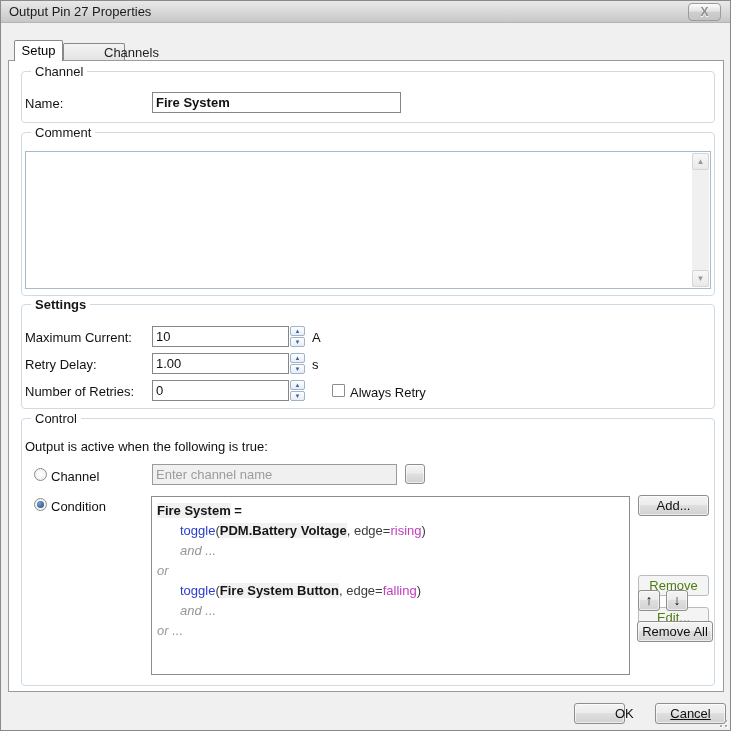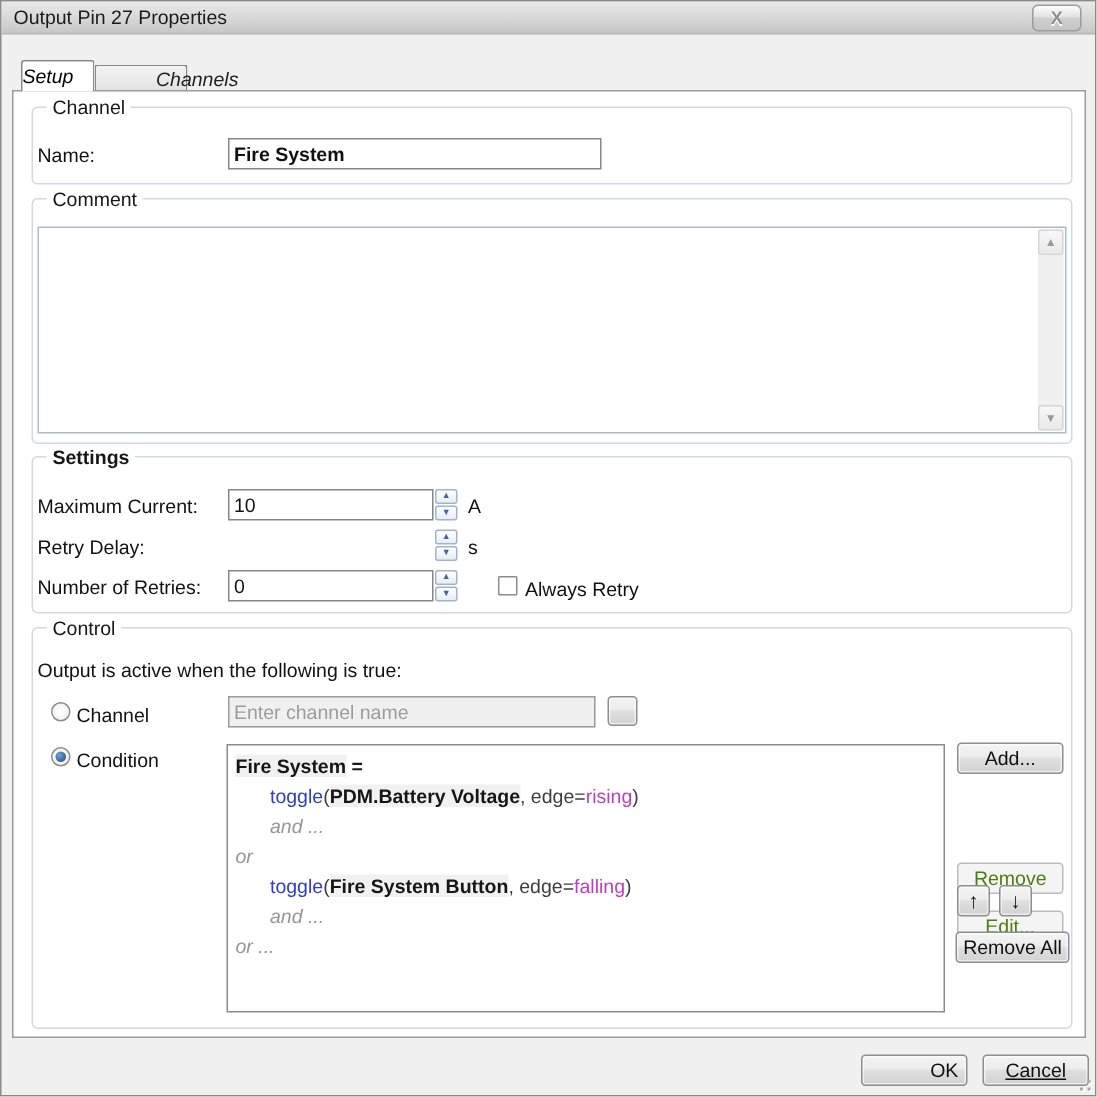--- a/index.html
+++ b/index.html
@@ -5,21 +5,21 @@
   html,body{margin:0;padding:0;background:#d9d9d9;}
   *{box-sizing:border-box;font-family:"Liberation Sans",sans-serif;}
   .window{position:relative;width:731px;height:731px;background:#f0f0f0;border:1px solid #8a8a8a;overflow:hidden;}
   .titlebar{position:absolute;left:0;top:0;width:100%;height:22px;
     background:linear-gradient(#e9e9e9,#d2d2d2 70%,#c6c6c6);border-bottom:1px solid #b5b5b5;}
   .title{position:absolute;left:8px;top:3px;font-size:13px;color:#1b1b1b;}
   .closebtn{position:absolute;top:2px;right:9px;width:33px;height:18px;border:1px solid #9b9ba0;border-radius:4px;
     background:linear-gradient(#fdfdfd,#e2e2e2 45%,#cfcfcf 50%,#c5c5c5);color:#8f8f8f;font-weight:bold;
     font-size:12px;text-align:center;line-height:16px;text-shadow:0 1px 0 #fff;cursor:default;}
   
-  .tab{position:absolute;font-size:13px;border:1px solid #898989;border-bottom:none;font-style:italic;}
+  .tab{position:absolute;font-size:13px;border:1px solid #898989;border-bottom:none;text-align:center;}
   .tab.active{left:13px;top:39px;width:49px;height:21px;background:#fff;z-index:3;line-height:20px;border-radius:2px 2px 0 0;}
   .tab.inactive{left:62px;top:42px;width:62px;height:18px;background:linear-gradient(#f4f4f4,#e2e2e2);z-index:1;line-height:17px;border-radius:2px 2px 0 0;color:#222;padding-left:40px;}
   .page{position:absolute;left:7px;top:59px;width:716px;height:632px;background:#fff;border:1px solid #9b9b9b;z-index:2;}
   
   .group{position:absolute;border:1px solid #d0dae2;border-radius:4px;z-index:4;}
   .group>.glabel{position:absolute;top:-8px;left:9px;background:#fff;padding:0 4px;font-size:13px;color:#161616;}
   .lbl{position:absolute;font-size:13px;color:#111;z-index:5;white-space:nowrap;}
   .txt{position:absolute;font-size:13px;color:#111;border:1px solid #868686;background:#fff;padding:0 3px;z-index:5;}
   .txt.bold{font-weight:bold;}
   input.txt{outline:none;}
@@ -97,20 +97,21 @@
 
   <span class="lbl" style="left:24px;top:329px;">Maximum Current:</span>
   <input class="txt" style="left: 151px; top: 325px; width: 137px; height: 21px;" value="10">
   <div class="spinner" style="left:289px;top:325px;">
     <div class="spin up">▲</div>
     <div class="spin dn">▼</div>
   </div>
   <span class="lbl" style="left:311px;top:329px;">A</span>
 
   <span class="lbl" style="left:24px;top:356px;">Retry Delay:</span>
+  <input class="txt" style="left: 151px; top: 352px; width: 137px; height: 21px;" value="1.00">
   <div class="spinner" style="left:289px;top:352px;">
     <div class="spin up">▲</div>
     <div class="spin dn">▼</div>
   </div>
   <span class="lbl" style="left:311px;top:356px;">s</span>
 
   <span class="lbl" style="left:24px;top:383px;">Number of Retries:</span>
   <input class="txt" style="left: 151px; top: 379px; width: 137px; height: 21px;" value="0">
   <div class="spinner" style="left:289px;top:379px;">
     <div class="spin up">▲</div>
@@ -142,21 +143,21 @@
       <div class="cline ind0"><span class="seg-muted">or ...</span></div>
     </div>
 
   <div class="btn" style="left:637px;top:494px;width:71px;">Add...</div>
   <div class="btn disabled" style="left:637px;top:526px;width:71px;">Remove</div>
   <div class="btn disabled" style="left:637px;top:558px;width:71px;">Edit...</div>
   <div class="btn arrow" style="left:637px;top:589px;width:22px;">↑</div>
   <div class="btn arrow" style="left:665px;top:589px;width:22px;">↓</div>
   <div class="btn" style="left:636px;top:620px;width:76px;">Remove All</div>
 
-  <div class="btn" style="left:573px;top:702px;width:71px;padding-left:40px;">OK</div>
+  <div class="btn" style="left:573px;top:702px;width:51px;padding-left:40px;">OK</div>
   <div class="btn" style="left:654px;top:702px;width:71px;text-decoration:underline;">Cancel</div>
 
   <div class="grip">
     <i style="right:0;bottom:0;"></i>
       <i style="right:0;bottom:5px;"></i>
       <i style="right:5px;bottom:0;"></i>
   </div>
 </div>
 
 </body></html>

